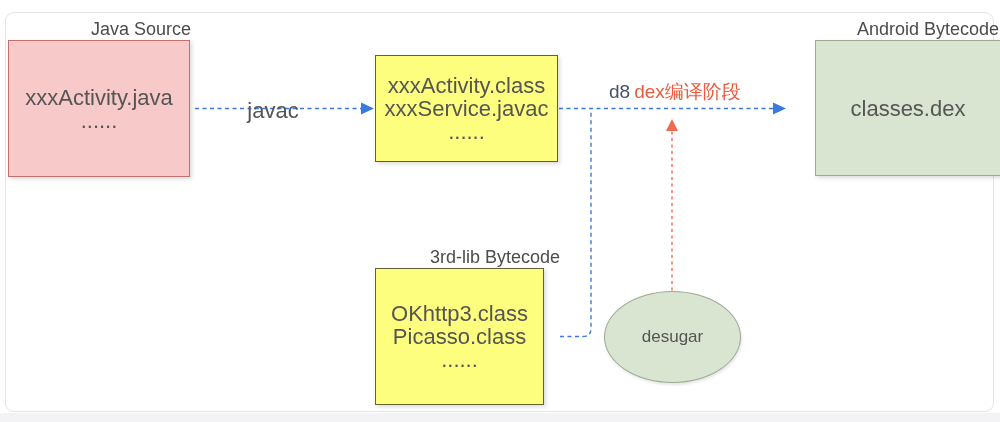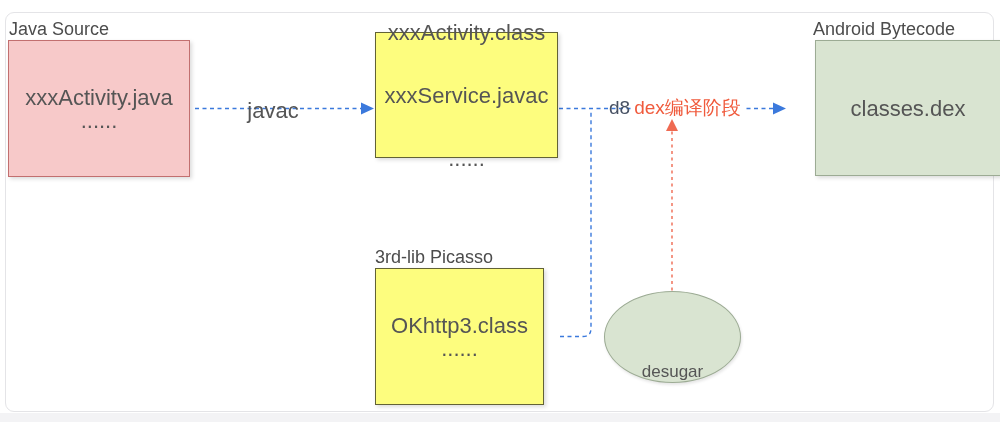--- a/index.html
+++ b/index.html
@@ -15,35 +15,35 @@
   .stage{position:relative; width:1000px; height:422px; overflow:hidden; background:#ffffff;}
   .bottom-strip{position:absolute; left:0; top:413px; width:1000px; height:9px; background:var(--page-strip);}
   .card{position:absolute; left:5px; top:12px; width:989px; height:400px; background:var(--card-bg);
         border:1px solid var(--card-border); border-radius:9px; box-sizing:border-box;}
   .connectors{position:absolute; left:0; top:0; width:1000px; height:422px; pointer-events:none;}
   .dash{fill:none; stroke-width:1.4px;}
   .dash.blue{stroke:var(--blue); stroke-dasharray:4 3.5;}
   .dash.red{stroke:var(--red-line); stroke-dasharray:3 3.5;}
   .fill-blue{fill:var(--blue); stroke:none;}
   .fill-red{fill:var(--red-line); stroke:none;}
-  .node-title{position:absolute; font-size:18px; color:var(--gray-text); text-align:left; white-space:nowrap;}
+  .node-title{position:absolute; font-size:18px; color:var(--gray-text); text-align:right; white-space:nowrap;}
   .box{position:absolute; box-sizing:border-box; display:flex; flex-direction:column;
        align-items:center; justify-content:center; box-shadow:2px 2px 4px rgba(0,0,0,0.14);}
   .box .line{font-size:22px; line-height:23px; color:var(--content-text); text-align:right; white-space:nowrap;}
   .box.pink{background:var(--pink-fill); border:1.5px solid var(--pink-border);}
   .box.yellow{background:var(--yellow-fill); border:1.5px solid var(--yellow-border);}
   .box.green{background:var(--green-fill); border:1px solid var(--green-border);margin-left:28px;}
   .ellipse{position:absolute; box-sizing:border-box; border-radius:50%;
            background:var(--green-fill); border:1px solid var(--green-border);
            display:flex; align-items:center; justify-content:center;
            box-shadow:1px 2px 3px rgba(0,0,0,0.10);}
   .ellipse .line{font-size:17px; color:var(--content-text);}
   .edge-label{position:absolute; white-space:nowrap;}
   .javac-label{left:233px; top:98px; width:80px; text-align:center; font-size:22px; color:var(--content-text);}
-  .d8-label{left:609px; top:96px; font-size:19px; line-height:24px;text-align:right;}
+  .d8-label{left:609px; top:80px; font-size:19px; line-height:24px;text-align:right;}
   .d8-label .d8{color:var(--d8-text); margin-right:2px;}
   .d8-label .stage-text{color:var(--red); background:var(--card-bg); padding:0 2px;}
 </style>
 </head>
 <body>
 
 <div class="stage">
   <div class="card"></div>
   <div class="bottom-strip"></div>
 
@@ -56,38 +56,39 @@
     <path class="dash red" d="M672,290.5 V131"></path>
     <polygon class="fill-red" points="666,131 672,119 678,131"></polygon>
   </svg>
 
   <div class="node-title" style="left:9px; top:19px; width:182px;">Java Source</div>
   <div class="box pink" style="left:8px; top:40px; width:182px; height:137px;">
     <div class="line">xxxActivity.java</div>
     <div class="line">......</div>
   </div>
 
-  <div class="box yellow" style="left:375px; top:32px; width:183px; height:126px;gap:40px;">
+  <div class="box yellow" style="left:375px; top:55px; width:183px; height:107px;">
     <div class="line">xxxActivity.class</div>
     <div class="line">xxxService.javac</div>
     <div class="line">......</div>
   </div>
 
   <div class="node-title" style="left:813px; top:19px; width:186px;">Android Bytecode</div>
   <div class="box green" style="left:787px; top:40px; width:186px; height:136px;">
     <div class="line">classes.dex</div>
   </div>
 
-  <div class="node-title" style="left:375px; top:247px; width:185px;">3rd-lib Picasso</div>
+  <div class="node-title" style="left:375px; top:247px; width:185px;">3rd-lib Bytecode</div>
   <div class="box yellow" style="left:375px; top:268px; width:169px; height:137px;">
     <div class="line">OKhttp3.class</div>
+    <div class="line">Picasso.class</div>
     <div class="line">......</div>
   </div>
 
-  <div class="ellipse" style="left:604px; top:291px; width:137px; height:92px;align-items:flex-end;">
+  <div class="ellipse" style="left:604px; top:291px; width:137px; height:92px;">
     <div class="line">desugar</div>
   </div>
 
   <div class="edge-label javac-label">javac</div>
 
   <div class="edge-label d8-label">
     <span class="d8">d8</span><span class="stage-text">dex编译阶段</span>
   </div>
 </div>
 

